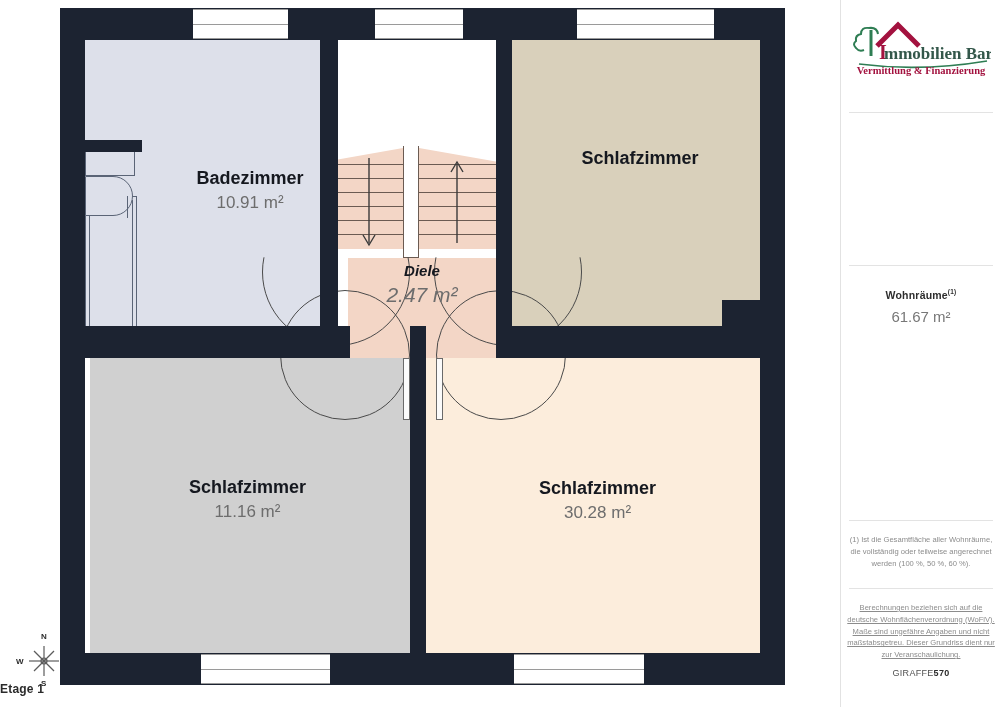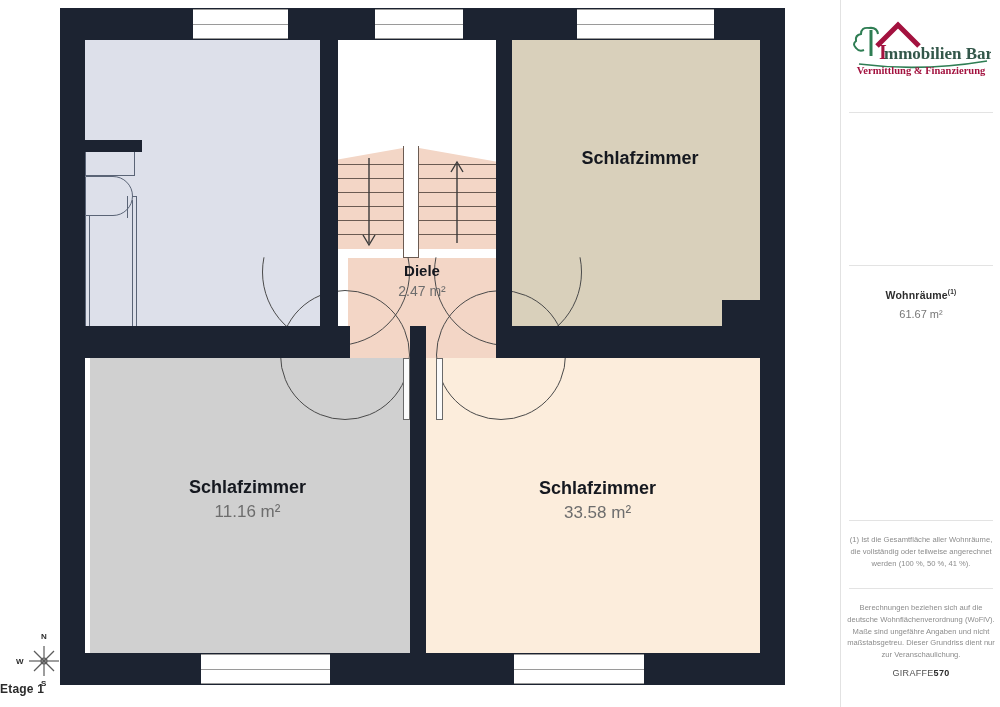--- a/index.html
+++ b/index.html
@@ -56,35 +56,35 @@
     font-weight: bold;
     color: #2d2d2d;
     letter-spacing: .2px;
   }
   #wohnflaeche-block .wf-title sup {
     font-size: 6.5px;
     vertical-align: super;
   }
   #wohnflaeche-block .wf-value {
     margin-top: 7px;
-    font-size: 11px;
+    font-size: 15px;
     color: #777777;
   }
 
   .footnote {
     position: absolute;
     width: 150px;
     left: 5px;
     text-align: center;
     font-size: 7.6px;
     line-height: 1.55;
     color: #8c8c8c;
   }
   #footnote-1 { top: 534px; }
-  #footnote-2 { top: 602px; }
+  #footnote-2 { top: 602px; text-decoration: underline; }
   #brand {
     position: absolute;
     left: 0; top: 668px;
     width: 160px;
     text-align: center;
     font-size: 9px;
     color: #515151;
     letter-spacing: .3px;
   }
   #brand b { font-weight: bold; color: #2b2b2b; }
@@ -122,21 +122,21 @@
     color: #15181f;
     white-space: nowrap;
   }
   .label .area {
     margin-top: 4px;
     font-size: 17px;
     color: #6d6d6d;
     white-space: nowrap;
   }
   .label.small .name { font-size: 15px; }
-  .label.small .area { font-size: 14px; }
+  .label.small .area { font-size: 21px; }
 
   
   .window {
     position: absolute;
     background: #ffffff;
     box-sizing: border-box;
   }
   .window.h { border-top: 1px solid #9a9a9a; border-bottom: 1px solid #9a9a9a; }
   .window.h::after {
     content: "";
@@ -267,38 +267,42 @@
 
     <div class="wall" style="left:338px; top:326px; width:12px;  height:32px;"></div>
     <div class="wall" style="left:84px;  top:140px; width:58px;  height:12px;"></div>
 
     <div class="window h" style="left:193px; top:9px;  width:95px;  height:30px;"></div>
     <div class="window h" style="left:375px; top:9px;  width:88px;  height:30px;"></div>
     <div class="window h" style="left:577px; top:9px;  width:137px; height:30px;"></div>
     <div class="window h" style="left:201px; top:654px; width:129px; height:30px;"></div>
     <div class="window h" style="left:514px; top:654px; width:130px; height:30px;"></div>
 
+    <div class="label" style="left:125px; top:168px; width:250px;">
+      <div class="name">Badezimmer</div>
+      <div class="area">10.91 m²</div>
+    </div>
 
     <div class="label" style="left:520px; top:148px; width:240px;">
       <div class="name">Schlafzimmer</div>
     </div>
 
-    <div class="label small" style="left:347px; top:262px; width:150px;">
+    <div class="label small" style="left:347px; top:262px; width:150px;font-style:italic;">
       <div class="name">Diele</div>
       <div class="area">2.47 m²</div>
     </div>
 
     <div class="label" style="left:125px; top:477px; width:245px;">
       <div class="name">Schlafzimmer</div>
       <div class="area">11.16 m²</div>
     </div>
 
     <div class="label" style="left:475px; top:478px; width:245px;">
       <div class="name">Schlafzimmer</div>
-      <div class="area">33.58 m²</div>
+      <div class="area">30.28 m²</div>
     </div>
 
     <div id="compass">
       <svg width="62" height="58">
         <g stroke="#5c5c5c" stroke-width="1.2">
           <line x1="28" y1="14" x2="28" y2="44"></line>
           <line x1="13" y1="29" x2="43" y2="29"></line>
           <line x1="18" y1="19" x2="38" y2="39"></line>
           <line x1="38" y1="19" x2="18" y2="39"></line>
         </g>
@@ -336,19 +340,19 @@
     <div class="side-div" style="top:112px;"></div>
     <div class="side-div" style="top:265px;"></div>
     <div class="side-div" style="top:520px;"></div>
     <div class="side-div" style="top:588px;"></div>
 
     <div id="wohnflaeche-block">
       <div class="wf-title"><span>Wohnräume</span><sup>(1)</sup></div>
       <div class="wf-value">61.67 m²</div>
     </div>
 
-    <div class="footnote" id="footnote-1">(1) Ist die Gesamtfläche aller Wohnräume, die vollständig oder teilweise angerechnet werden (100 %, 50 %, 41 %).</div>
+    <div class="footnote" id="footnote-1">(1) Ist die Gesamtfläche aller Wohnräume, die vollständig oder teilweise angerechnet werden (100 %, 50 %, 60 %).</div>
     <div class="footnote" id="footnote-2">Berechnungen beziehen sich auf die deutsche Wohnflächenverordnung (WoFlV). Maße sind ungefähre Angaben und nicht maßstabsgetreu. Dieser Grundriss dient nur zur Veranschaulichung.</div>
 
     <div id="brand"><span>GIRAFFE</span><b>570</b></div>
   </div>
 
 </div>
 
 </body></html>

